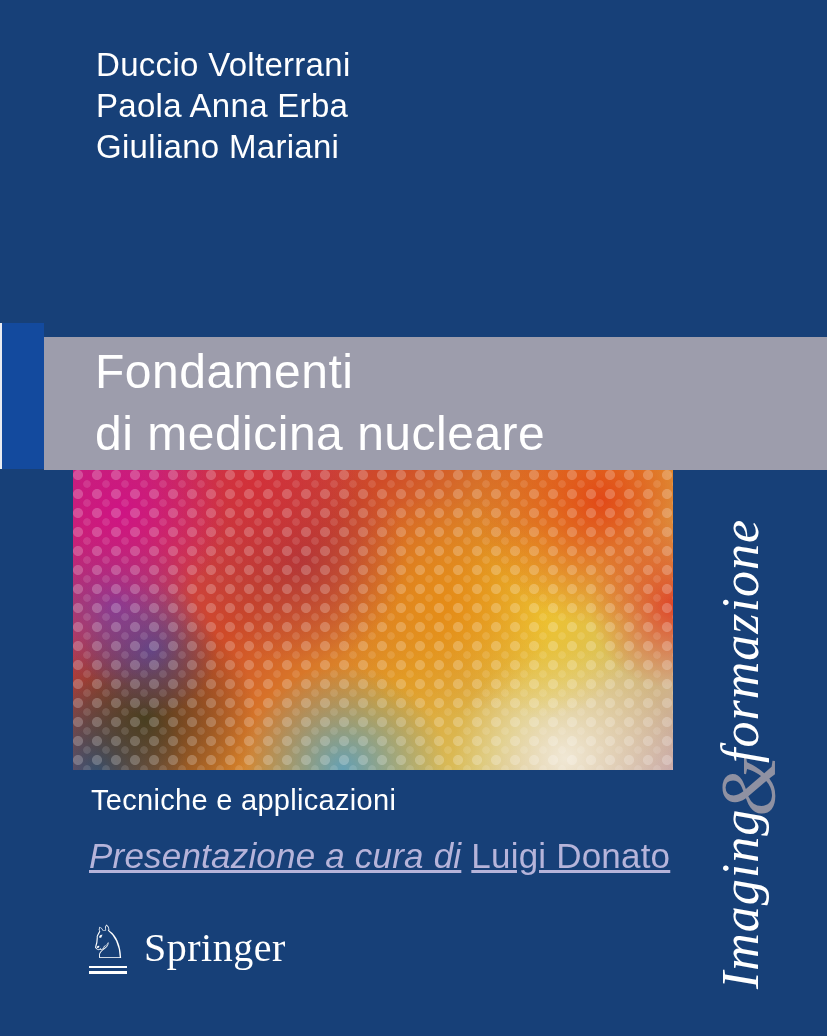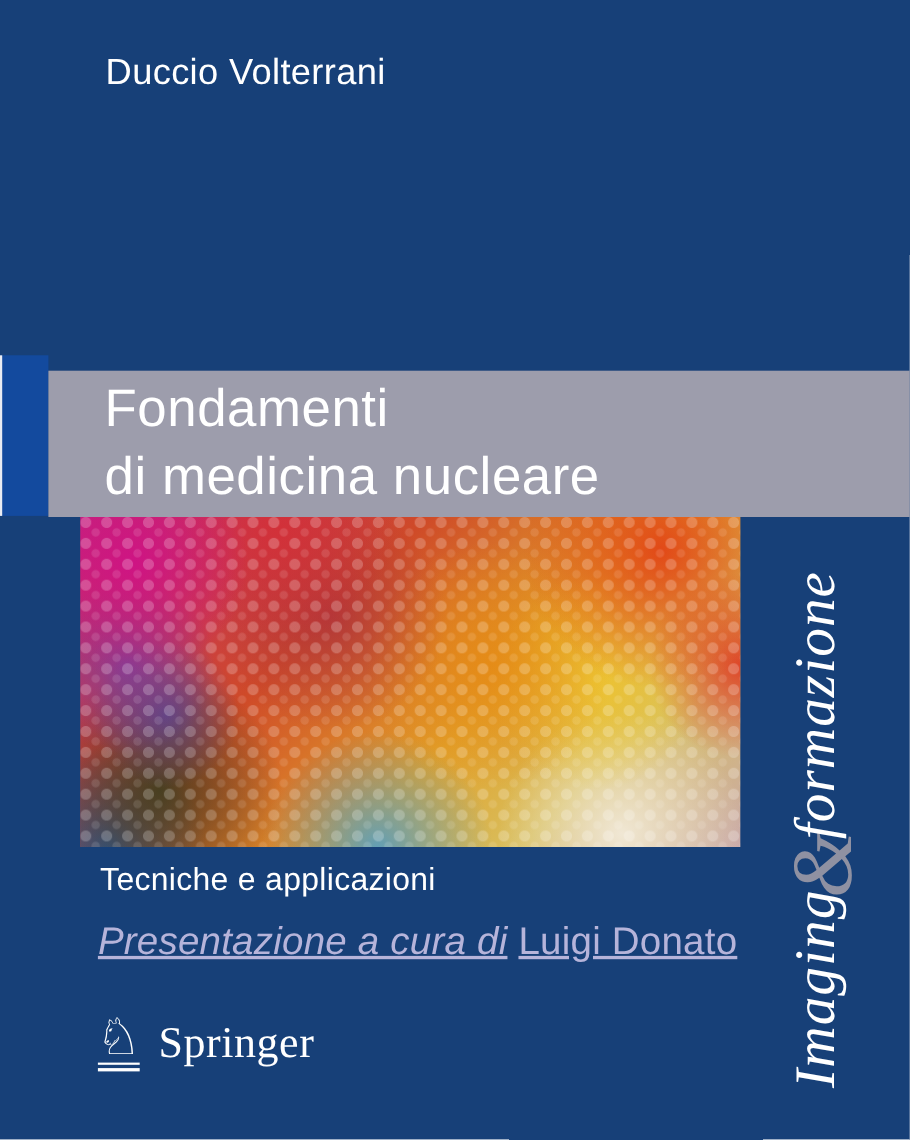--- a/index.html
+++ b/index.html
@@ -111,20 +111,22 @@
     margin:0 -8px;
   }
 </style>
 </head>
 <body>
 
 <div class="cover">
 
   <div class="authors">
     <div>Duccio Volterrani</div>
+    <div>Paola Anna Erba</div>
+    <div>Giuliano Mariani</div>
   </div>
 
   <div class="stripe"></div>
 
   <div class="band">
     <div class="title">
       <div>Fondamenti</div>
       <div>di medicina nucleare</div>
     </div>
   </div>

